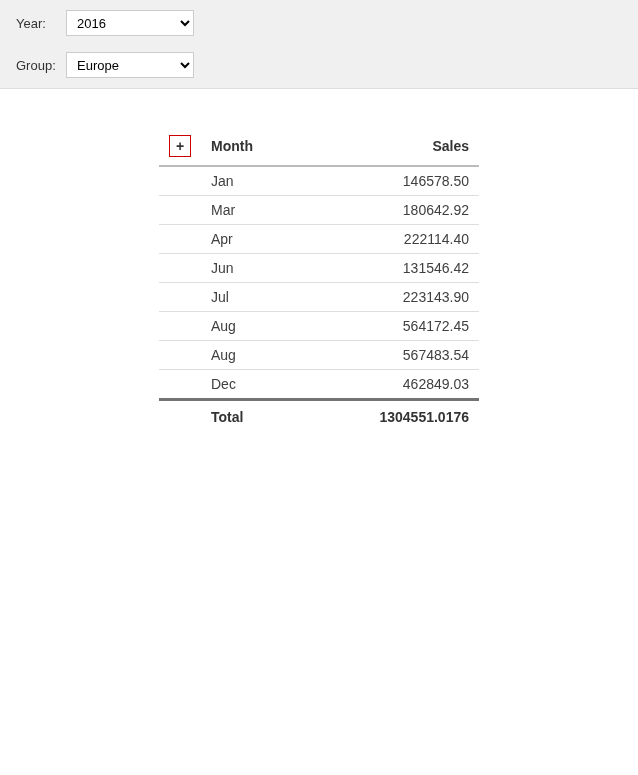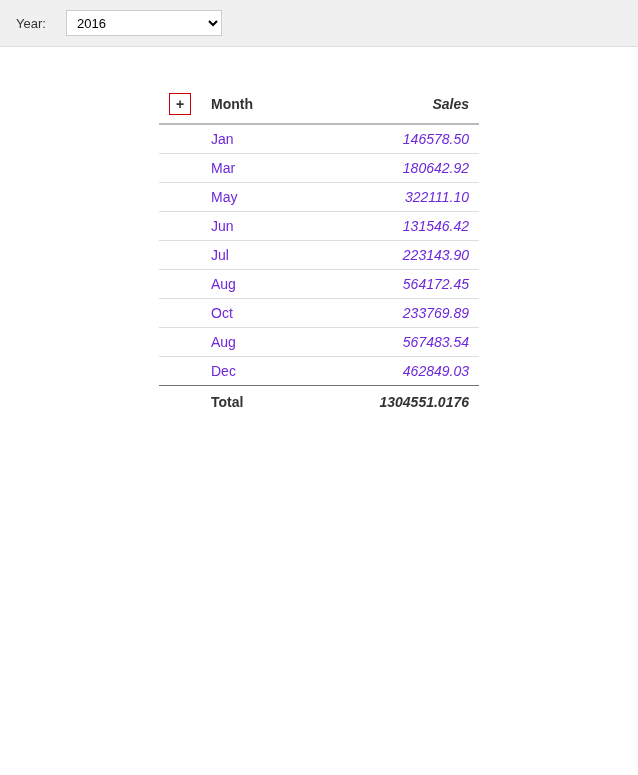--- a/index.html
+++ b/index.html
@@ -37,21 +37,21 @@
       font-size: 13px;
       color: #333;
       min-width: 42px;
     }
 
     .filter-select {
       font-size: 13px;
       padding: 2px 6px;
       border: 1px solid #ccc;
       background: #fff;
-      width: 156px;
+      width: 128px;
       height: 26px;
       appearance: auto;
       cursor: pointer;
     }
 
     .content-area {
       display: flex;
       justify-content: center;
       padding: 40px 20px 20px 20px;
     }
@@ -63,44 +63,43 @@
 
     .data-table th,
     .data-table td {
       padding: 6px 10px;
       text-align: left;
     }
 
     .data-table td.num,
     .data-table th.num {
       text-align: right;
-      font-style: italic;
     }
 
     .data-table thead tr th {
       font-weight: 600;
       font-size: 14px;
       border-bottom: 2px solid #bbb;
       padding-bottom: 8px;
     }
 
     .data-table tbody tr {
       border-bottom: 1px solid #ddd;
     }
 
     .data-table tbody tr td {
       font-size: 14px;
-      color: #6d28d9;
+      color: #404040;
     }
 
     .data-table tfoot tr td {
       font-weight: 700;
       font-size: 14px;
       padding-top: 8px;
-      border-top: 1px solid #737373;
+      border-top: 3px solid #737373;
     }
 
     .expand-icon {
       display: inline-flex;
       align-items: center;
       justify-content: center;
       width: 22px;
       height: 22px;
       border: 1.5px solid #cc0000;
       cursor: pointer;
@@ -117,20 +116,28 @@
 </head>
 <body>
 
 <div class="filter-bar">
   <div class="filter-row">
     <span class="filter-label">Year:</span>
     <select class="filter-select">
       <option>2016</option>
       <option>2017</option>
       <option>2018</option>
+    </select>
+  </div>
+  <div class="filter-row">
+    <span class="filter-label">Group:</span>
+    <select class="filter-select">
+      <option>Europe</option>
+      <option>Americas</option>
+      <option>Asia</option>
     </select>
   </div>
 </div>
 
 <div class="content-area">
   <table class="data-table">
     <thead>
       <tr>
         <th class="th-expand">
           <span class="expand-icon">+</span>
@@ -145,42 +152,37 @@
       <td>Jan</td>
       <td class="num">146578.50</td>
     </tr>
         <tr>
       <td></td>
       <td>Mar</td>
       <td class="num">180642.92</td>
     </tr>
         <tr>
       <td></td>
-      <td>May</td>
-      <td class="num">322111.10</td>
+      <td>Apr</td>
+      <td class="num">222114.40</td>
     </tr>
         <tr>
       <td></td>
       <td>Jun</td>
       <td class="num">131546.42</td>
     </tr>
         <tr>
       <td></td>
       <td>Jul</td>
       <td class="num">223143.90</td>
     </tr>
         <tr>
       <td></td>
       <td>Aug</td>
       <td class="num">564172.45</td>
-    </tr>
-        <tr>
-      <td></td>
-      <td>Oct</td>
-      <td class="num">233769.89</td>
     </tr>
         <tr>
       <td></td>
       <td>Aug</td>
       <td class="num">567483.54</td>
     </tr>
         <tr>
       <td></td>
       <td>Dec</td>
       <td class="num">462849.03</td>

